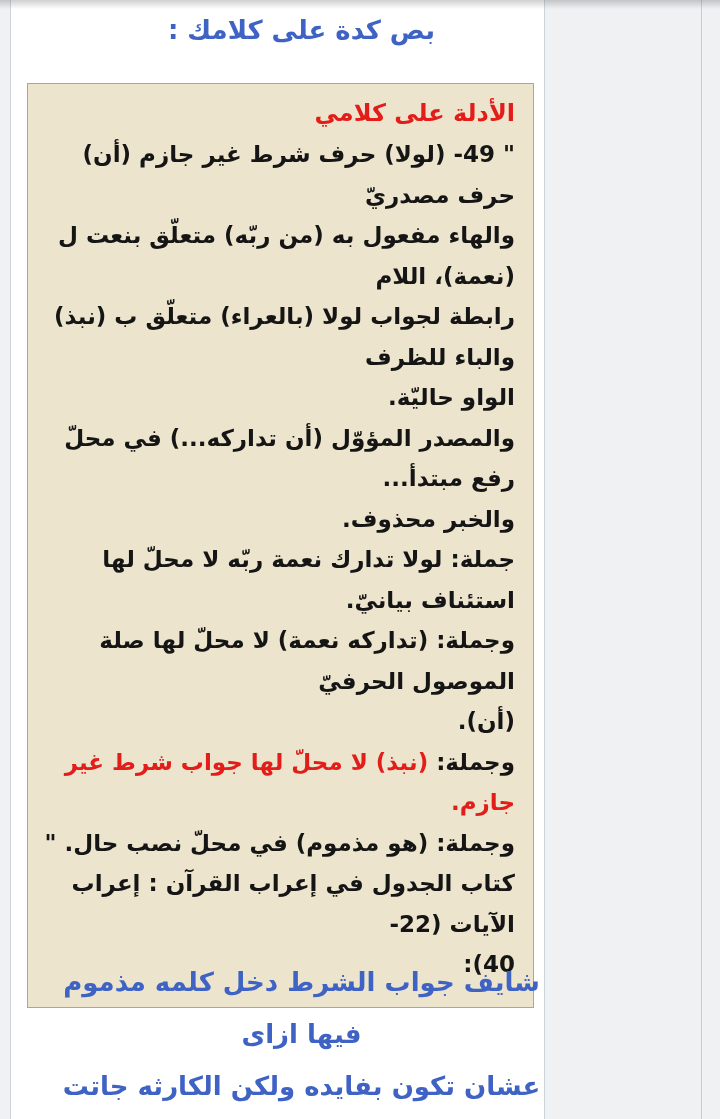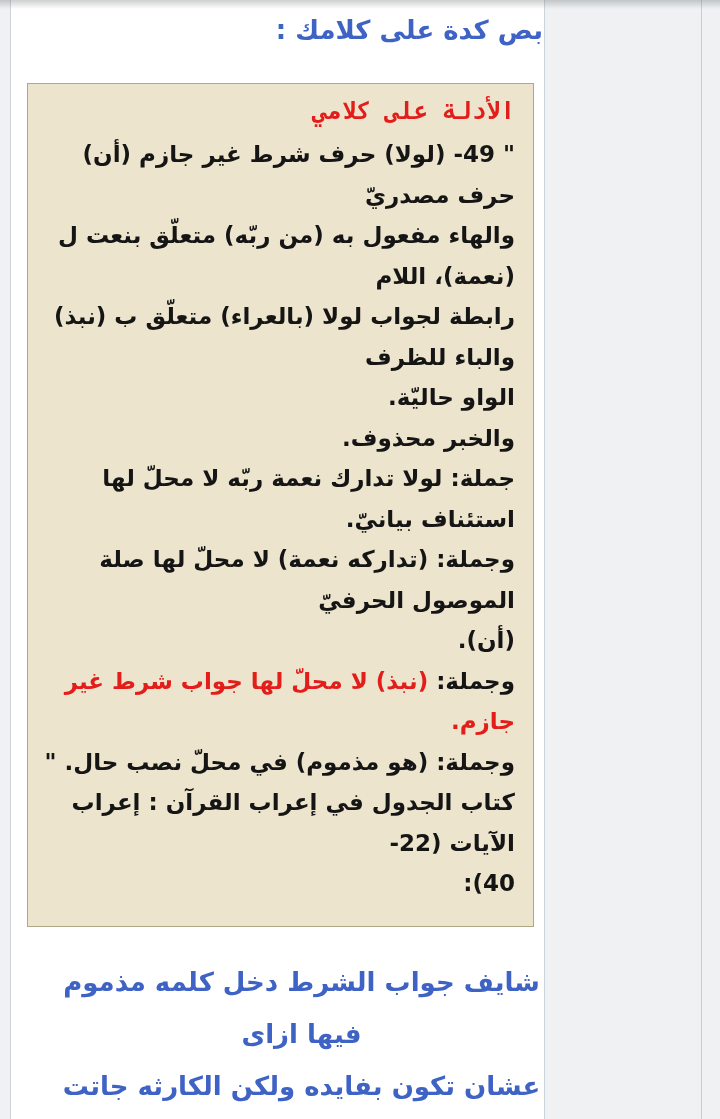--- a/index.html
+++ b/index.html
@@ -20,32 +20,32 @@
     position:absolute;left:156px;top:0;width:1px;height:1119px;background:#c5ced5;
   }
   .top-shadow{
     position:absolute;left:0;top:0;width:720px;height:9px;
     background:linear-gradient(to bottom, rgba(90,95,100,0.30), rgba(90,95,100,0));
     pointer-events:none;z-index:5;
   }
   
   .top-comment{
     position:absolute;left:60px;top:10px;width:483px;
-    text-align:right;direction:rtl;
+    text-align:center;direction:rtl;
     color:#3f63c5;font-size:26px;line-height:40px;
   }
   
   .quote-box{
     position:absolute;left:27px;top:83px;width:507px;box-sizing:border-box;
     background:#ece4cd;border:1px solid #b2a784;
     padding:8px 18px 8px 14px;
     direction:rtl;text-align:right;
     color:#151515;font-size:23px;
   }
-  .q-heading{color:#e31d1a;font-size:24px;line-height:42px;font-family:Liberation Mono, monospace;}
+  .q-heading{color:#e31d1a;font-size:24px;line-height:42px;}
   .q-line{line-height:40.5px;}
   .q-red{color:#e31d1a;}
   .q-gap{height:14px;}
   
   .bottom-comment{
     position:absolute;left:60px;top:956px;width:483px;
     text-align:center;direction:rtl;
     color:#3f63c5;font-size:26px;line-height:52px;
   }
 </style>
@@ -57,20 +57,21 @@
 
 <div class="top-comment">بص كدة على كلامك :</div>
 
 <div class="quote-box">
   <div class="q-heading">الأدلة على كلامي</div>
 
   <div class="q-line">" 49- (لولا) حرف شرط غير جازم (أن) حرف مصدريّ</div>
   <div class="q-line">والهاء مفعول به (من ربّه) متعلّق بنعت ل (نعمة)، اللام</div>
   <div class="q-line">رابطة لجواب لولا (بالعراء) متعلّق ب (نبذ) والباء للظرف</div>
   <div class="q-line">الواو حاليّة.</div>
+  <div class="q-line">والمصدر المؤوّل (أن تداركه...) في محلّ رفع مبتدأ...</div>
   <div class="q-line">والخبر محذوف.</div>
   <div class="q-line">جملة: لولا تدارك نعمة ربّه لا محلّ لها استئناف بيانيّ.</div>
   <div class="q-line">وجملة: (تداركه نعمة) لا محلّ لها صلة الموصول الحرفيّ</div>
   <div class="q-line">(أن).</div>
 
   <div class="q-line"><span>وجملة: </span><span class="q-red">(نبذ) لا محلّ لها جواب شرط غير جازم.</span></div>
 
   <div class="q-line">وجملة: (هو مذموم) في محلّ نصب حال. "</div>
   <div class="q-line">كتاب الجدول في إعراب القرآن : إعراب الآيات (22-</div>
   <div class="q-line">40):</div>

